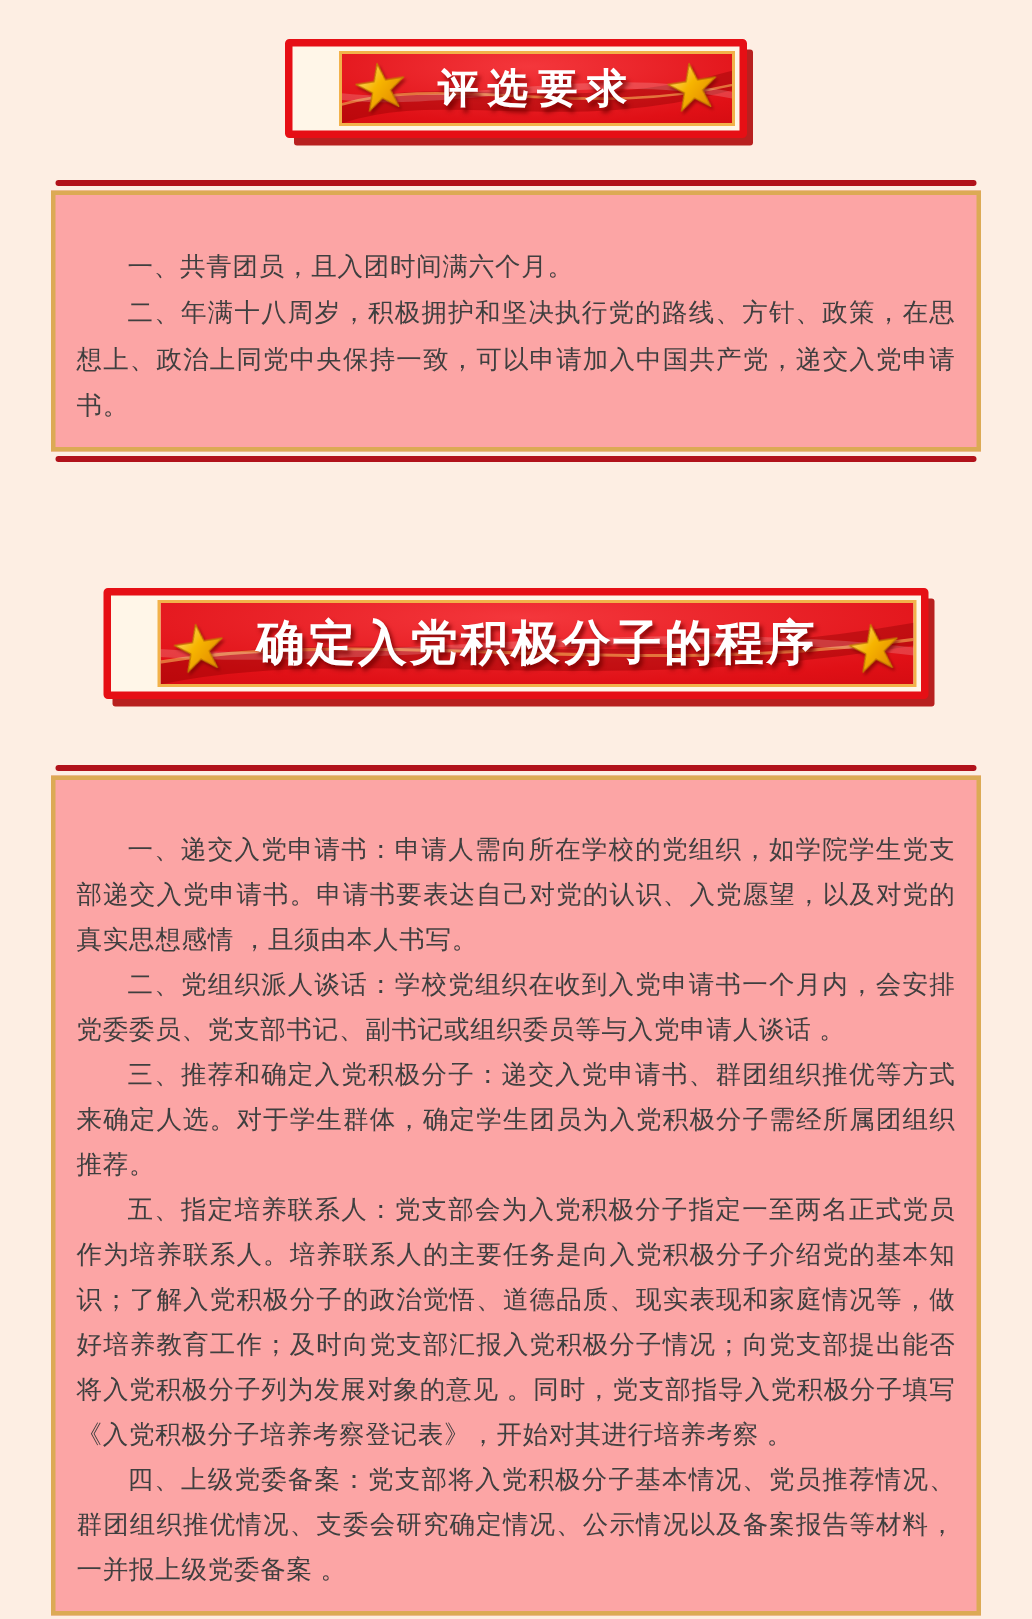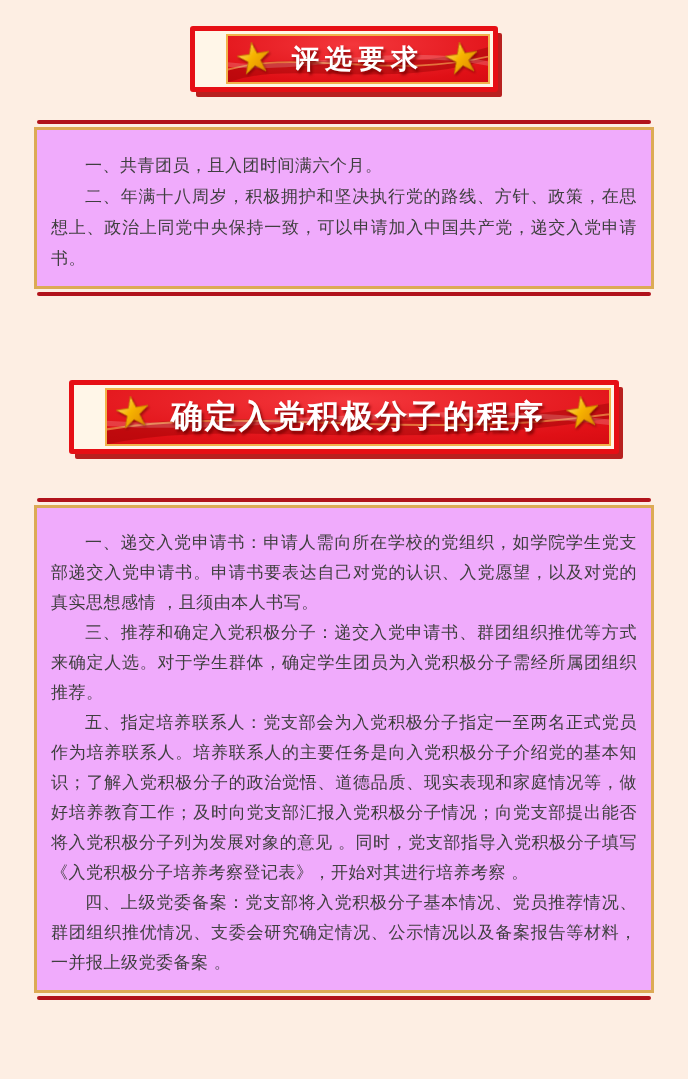--- a/index.html
+++ b/index.html
@@ -32,21 +32,21 @@
     border-radius: 3px;
     padding: 3px;
     box-shadow: 5px 6px 0 -1px #b8201f;
   }
   .banner-inner {
     position: relative;
     border: 2px solid #f2b24a;
     background:
       radial-gradient(140% 180% at 48% 18%, #f4373c 0%, #e01016 46%, #b50005 100%);
     display: flex;
-    align-items: flex-start;
+    align-items: flex-end;
     gap: 20px;
     padding: 5px 8px;
     overflow: hidden;
     margin-left: 28px;
   }
   .banner-swirl {
     position: absolute;
     left: 0; top: 0;
     width: 100%; height: 100%;
     pointer-events: none;
@@ -80,23 +80,23 @@
   .section-2 .content-block { margin-top: 44px; }
   .redline {
     height: 4px;
     background: #b1121b;
     border-radius: 2px;
     margin: 0 3px;
   }
   .redline.top { margin-bottom: 3px; }
   .redline.bottom { margin-top: 3px; }
   .whitebox {
-    background: #f0abfc;
+    background: #fca5a5;
     border: 3px solid #dcaa55;
-    padding: 20px 14px 12px;
+    padding: 32px 14px 12px;
   }
   .whitebox p {
     margin: 0;
     text-indent: 2em;
     font-size: 17px;
     letter-spacing: 0.5px;
     color: #3f3f3f;
     text-align: justify;
   }
   .section-1 .whitebox p { line-height: 31px; }
@@ -164,20 +164,21 @@
             <polygon points="32,2 38.8,22.7 60.5,22.7 42.9,35.6 49.6,56.3 32,43.5 14.4,56.3 21.1,35.6 3.5,22.7 25.2,22.7" fill="url(#goldGrad)" stroke="#c47a00" stroke-width="1.5" stroke-linejoin="round"></polygon>
           </svg>
         </div>
       </div>
     </div>
 
     <div class="content-block">
       <div class="redline top"></div>
       <div class="whitebox">
         <p>一、递交入党申请书：申请人需向所在学校的党组织，如学院学生党支部递交入党申请书。申请书要表达自己对党的认识、入党愿望，以及对党的真实思想感情 ，且须由本人书写。</p>
+        <p>二、党组织派人谈话：学校党组织在收到入党申请书一个月内，会安排党委委员、党支部书记、副书记或组织委员等与入党申请人谈话 。</p>
         <p>三、推荐和确定入党积极分子：递交入党申请书、群团组织推优等方式来确定人选。对于学生群体，确定学生团员为入党积极分子需经所属团组织推荐。</p>
         <p>五、指定培养联系人：党支部会为入党积极分子指定一至两名正式党员作为培养联系人。培养联系人的主要任务是向入党积极分子介绍党的基本知识；了解入党积极分子的政治觉悟、道德品质、现实表现和家庭情况等，做好培养教育工作；及时向党支部汇报入党积极分子情况；向党支部提出能否将入党积极分子列为发展对象的意见 。同时，党支部指导入党积极分子填写《入党积极分子培养考察登记表》，开始对其进行培养考察 。</p>
         <p>四、上级党委备案：党支部将入党积极分子基本情况、党员推荐情况、群团组织推优情况、支委会研究确定情况、公示情况以及备案报告等材料，一并报上级党委备案 。</p>
       </div>
       <div class="redline bottom"></div>
     </div>
   </section>
 
 </main>
 

